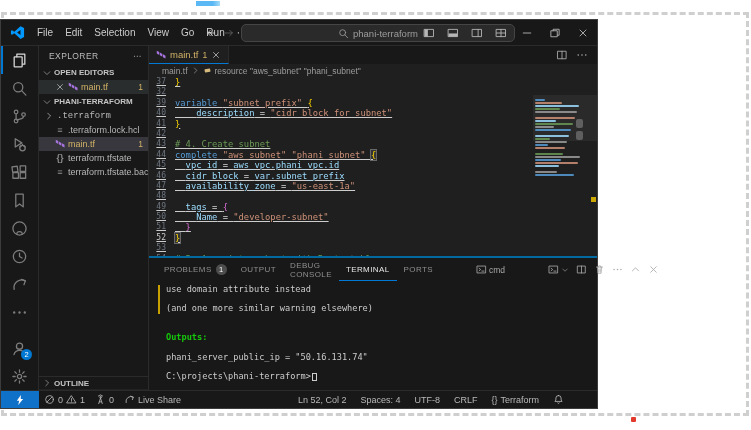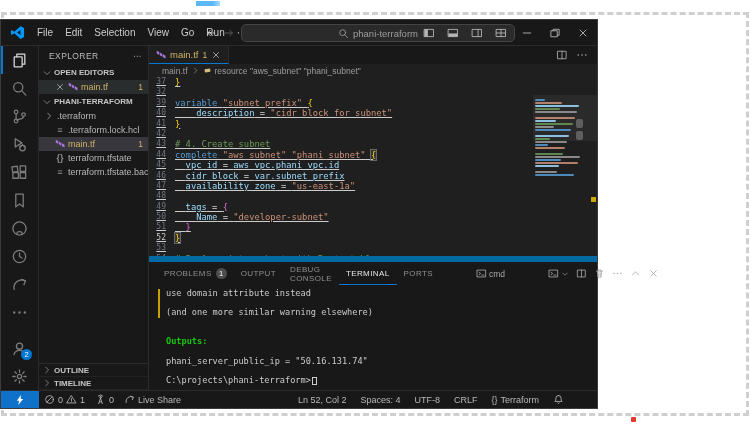--- a/index.html
+++ b/index.html
@@ -59,21 +59,21 @@
              display:flex; flex-direction:column; flex:none; font-size:9px; overflow:hidden; }
   .sb-header { height:19px; display:flex; align-items:center; padding:0 6px 0 10px;
                color:#bbbbbb; font-size:8.5px; letter-spacing:.4px; flex:none; }
   .sb-header .more { margin-left:auto; color:#9d9d9d; }
   .sec-head { height:15px; display:flex; align-items:center; gap:2px; padding-left:3px;
               font-weight:bold; font-size:8px; color:#c5c5c5; flex:none; }
   .sec-head .icon { width:10px; height:10px; color:#9d9d9d; }
   .tree-row { height:14px; display:flex; align-items:center; gap:3px; padding:0 5px 0 16px;
               color:#b8b8b8; white-space:nowrap; overflow:hidden; flex:none; }
   .tree-row .icon { width:10px; height:10px; }
-  .tree-row.has-chev { padding-left:5px; }
+  .tree-row.has-chev { padding-left:5px;font-family:Liberation Mono, monospace; }
   .tree-row.selected { background:#37373d; }
   .tree-row.highlight { background:#2a2d2e; }
   .fname.modified { color:#d2b267; }
   .row-badge { margin-left:auto; color:#d2b267; font-size:8.5px; }
   .row-close { width:9px; height:9px; color:#bcbcbc; }
   .sb-bottom { margin-top:auto; border-top:1px solid #2b2b2b;text-align:right; }
   .sb-bottom .sec-head { border-bottom:1px solid #222; height:13px; font-size:8px; }
 
   
   .editor-col { flex:1; display:flex; flex-direction:column; min-width:0; }
@@ -100,21 +100,21 @@
   .tok-kw{color:#569cd6} .tok-str{color:#ce9178} .tok-prop{color:#9cdcfe}
   .tok-cmt{color:#6a9955} .tok-b1{color:#ffd700} .tok-b2{color:#da70d6} .tok-pl{color:#d4d4d4}
   .tok-m{ outline:1px solid #686868; background:rgba(110,110,110,.25); }
   .minimap { position:absolute; right:6px; top:22px; width:56px; height:86px; }
   .mm-slider { position:absolute; right:0; top:18px; width:64px; height:46px; background:rgba(255,255,255,.05); }
   .mm-row { height:2px; margin-bottom:1px; border-radius:1px; opacity:.85; }
   .mm-deco { position:absolute; width:7px; height:9px; background:#5f5f5f; border-radius:2px; right:14px; }
   .ov-mark { position:absolute; right:1px; width:5px; height:5px; background:#cca700; }
 
   
-  .panel { height:134px; background:#181818; border-top:6px solid #0369a1; display:flex;
+  .panel { height:134px; background:#181818; border-top:2px solid #0369a1; display:flex;
            flex-direction:column; flex:none; }
   .panel-head { height:23px; display:flex; align-items:center; padding:0 6px 0 8px; flex:none; }
   .ptab { display:flex; align-items:center; gap:4px; padding:0 7px; height:100%;
           font-size:8px; letter-spacing:.4px; color:#8f8f8f; }
   .ptab.active { color:#e7e7e7; box-shadow:inset 0 -1px 0 #0078d4; }
   .ptab-badge { min-width:11px; height:11px; border-radius:6px; background:#4d4d4d; color:#fff;
                 font-size:7.5px; display:flex; align-items:center; justify-content:center; }
   .panel-actions { margin-left:auto; display:flex; align-items:center; gap:7px; color:#a8a8a8; font-size:8.5px; }
   .panel-actions .icon { width:11px; height:11px; }
   .pa-group { display:flex; align-items:center; gap:2px;margin-left:36px; }
@@ -436,28 +436,20 @@
           </div>
         </div>
       <div class="sb-bottom">
         <div class="sec-head">
           <span class="icon">
               <svg viewBox="0 0 16 16" fill="none" stroke="currentColor" stroke-width="1.2" stroke-linecap="round" stroke-linejoin="round">
                 <path d="M6 3.5L10.5 8 6 12.5"></path>
               </svg>
             </span>
           <span>OUTLINE</span>
-        </div>
-        <div class="sec-head">
-          <span class="icon">
-              <svg viewBox="0 0 16 16" fill="none" stroke="currentColor" stroke-width="1.2" stroke-linecap="round" stroke-linejoin="round">
-                <path d="M6 3.5L10.5 8 6 12.5"></path>
-              </svg>
-            </span>
-          <span>TIMELINE</span>
         </div>
       </div>
     </div>
 
     <div class="editor-col">
       <div class="tabbar">
         <div id="tabs" style="display: flex;">
             <div class="tab">
               <span class="icon">
                 <svg viewBox="0 0 16 16">

